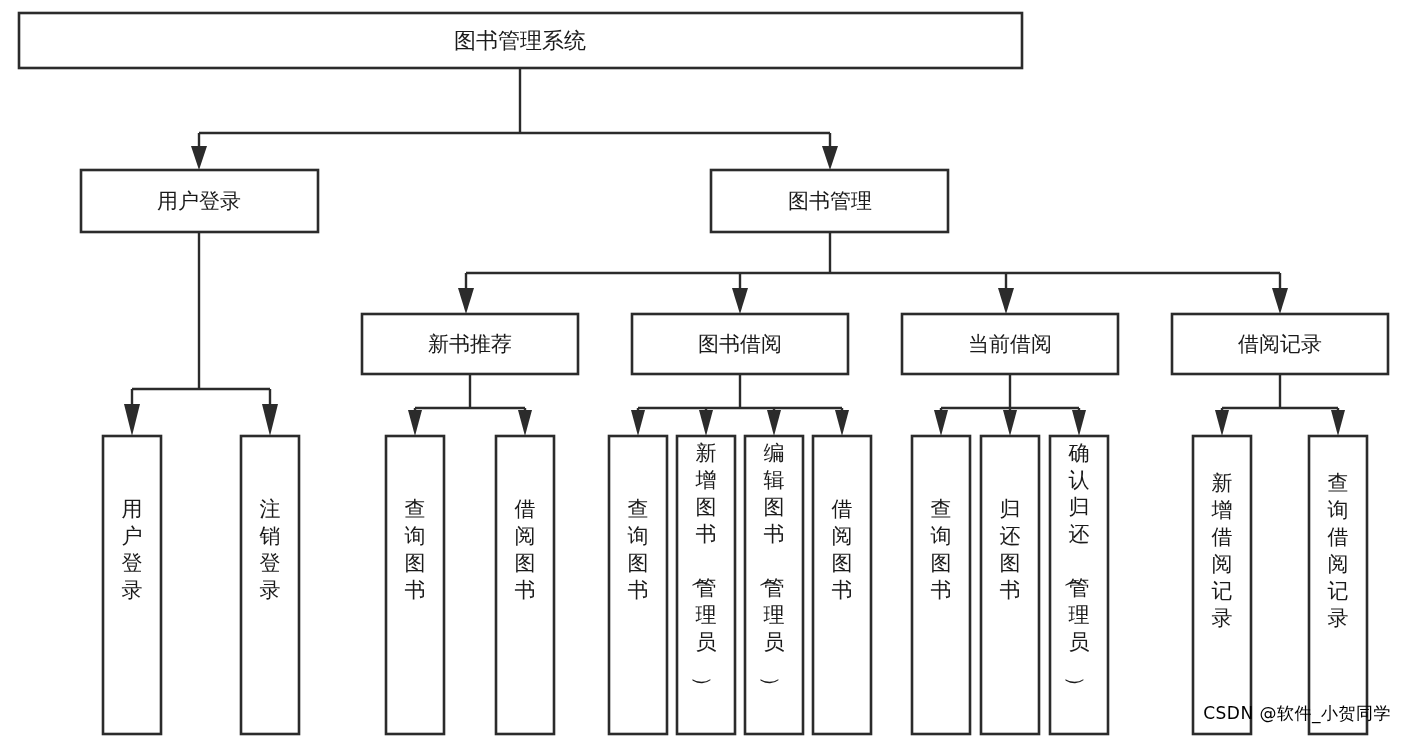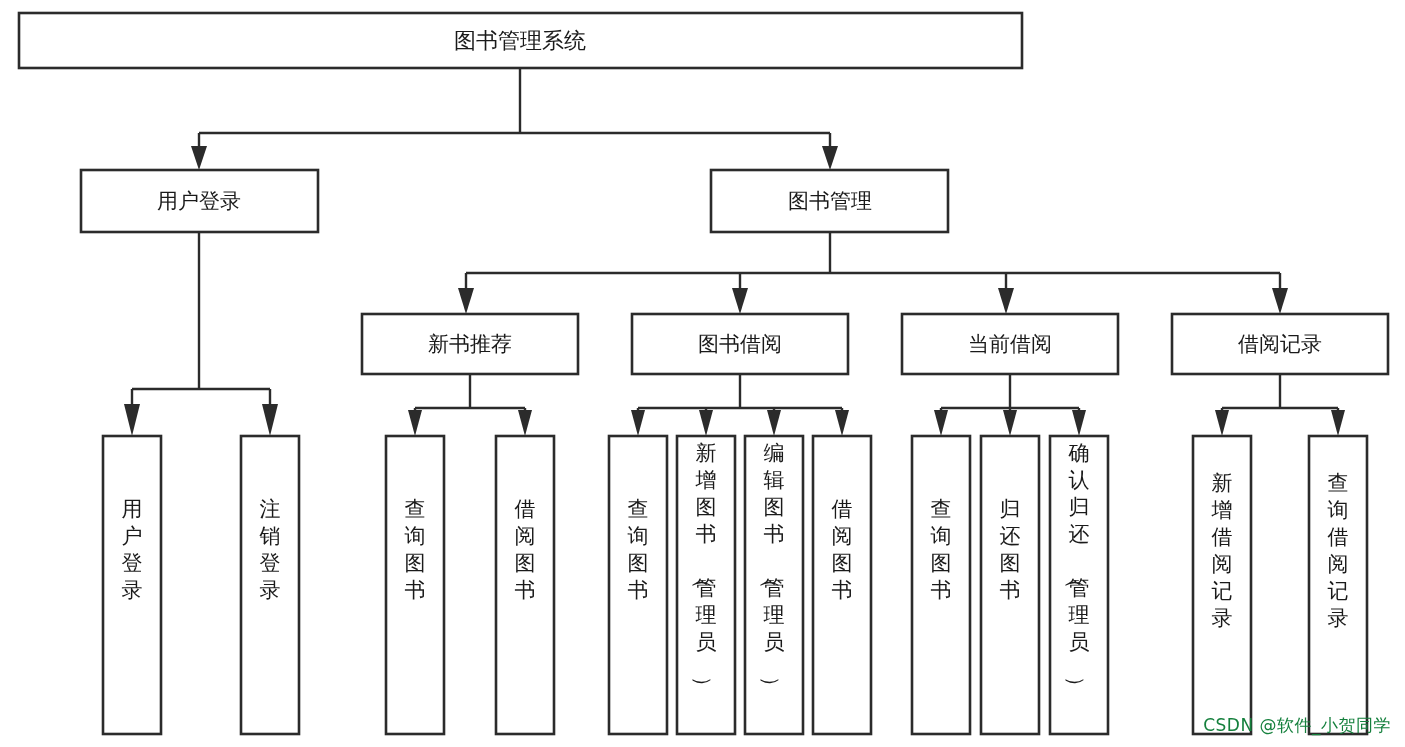--- a/index.html
+++ b/index.html
@@ -67,24 +67,24 @@
   }
   .leaf-label {
     font-family: "DejaVu Sans", "Liberation Sans", sans-serif;
     font-size: 21px;
     fill: #1a1a1a;
     text-anchor: middle;
   }
   .watermark {
     position: absolute;
     right: 14px;
-    bottom: 10px;
+    bottom: 22px;
     font-family: "DejaVu Sans", "Liberation Sans", sans-serif;
     font-size: 17px;
-    color: #15803d;
+    color: #000000;
     letter-spacing: 0.5px;
     white-space: nowrap;
     user-select: none;
     text-align: right;
   }
 </style>
 </head>
 <body>
 
 <div id="diagram-root">

